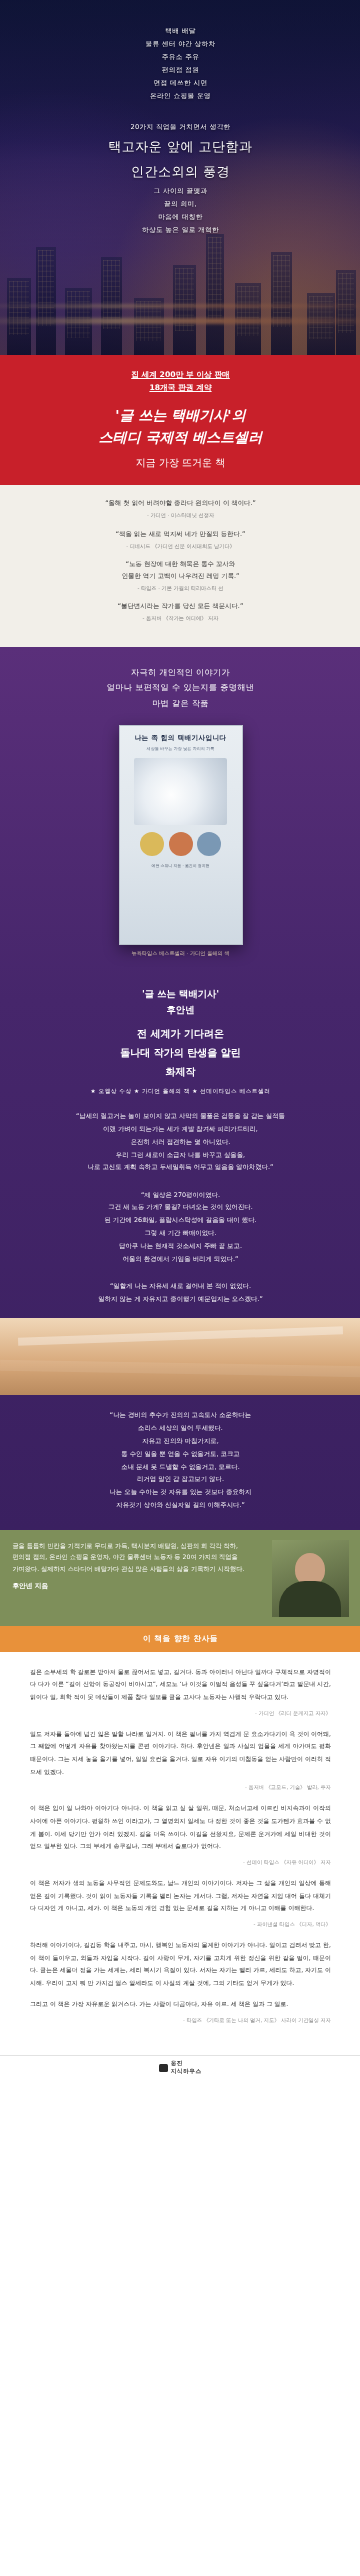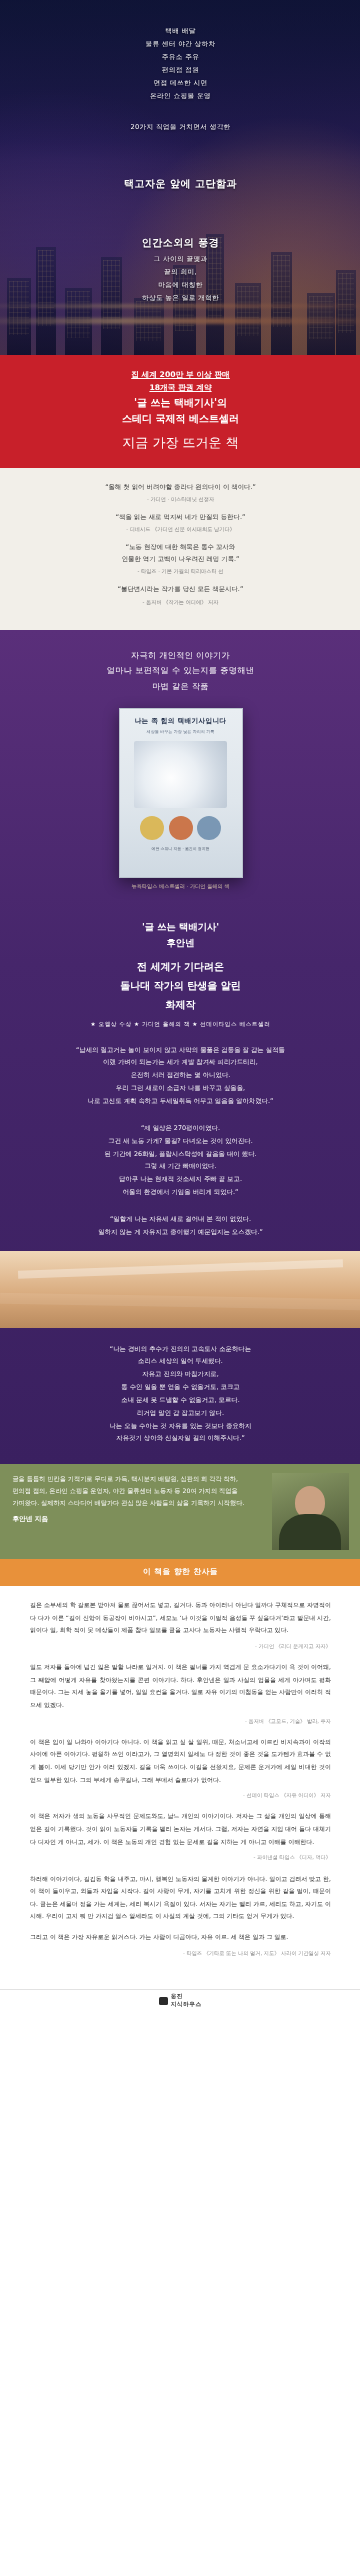--- a/index.html
+++ b/index.html
@@ -53,32 +53,32 @@
     position: relative;
     color: #fff;
     text-align: center;
     padding-top: 25px;
     line-height: 1.95;
     font-size: 6.7px;
     letter-spacing: 0.3px;
     text-shadow: 0 0.5px 2.1px rgba(0,0,0,.6);
   }
   .hero-text .blk { margin-bottom: 17.5px; }
-  .hero-text .big { font-size: 10px; font-weight: bold; letter-spacing: 0.5px; margin-top: 40px; }
+  .hero-text .big { font-size: 13px; font-weight: normal; letter-spacing: 0.5px; }
 
   
   .redband {
     background: #c8202a;
     color: #fff;
     text-align: center;
     padding: 13.4px 10.3px 14.4px;
   }
   .redband .l1 { font-size: 7.7px; font-weight: bold; line-height: 1.7; text-decoration: underline; }
-  .redband .l2 { font-size: 10px; font-weight: bold; margin-top: 0; line-height: 1.6; }
-  .redband .l3 { font-size: 13px; margin-top: 5.2px; line-height: 1.7; }
+  .redband .l2 { font-size: 14px; font-weight: bold; margin-top: 9px; line-height: 1.6; font-style: italic; }
+  .redband .l3 { font-size: 10px; margin-top: 5.2px; line-height: 1.7; }
 
   
   .quotes {
     background: #f2efe9;
     padding: 13.4px 31px 15.5px;
     text-align: center;
     color: #2a2a2a;
   }
   .quote { margin-bottom: 9.3px; }
   .quote .q { font-size: 6.4px; line-height: 1.8; }
@@ -88,21 +88,21 @@
   .purple {
     background: linear-gradient(180deg, #5a2f7a 0%, #46266b 40%, #3a2060 100%);
     color: #fff;
     padding: 17.5px 0 18.5px;
     text-align: center;
   }
   .purple .lede { font-size: 8.2px; line-height: 1.9; letter-spacing: 0.3px; }
 
   .bookwrap { margin: 13.4px auto 5.2px; width: 155px; }
   .bookcover {
-    width: 124px; height: 170px; margin: 0 auto;
+    width: 124px; height: 220px; margin: 0 auto;
     background: linear-gradient(180deg, #e9eef2 0%, #dfe6ec 55%, #cfd9e2 100%);
     border: 0.5px solid #b9c3cc;
     box-shadow: 0 5.2px 14.4px rgba(0,0,0,.45);
     position: relative;
     color: #23304a;
     padding: 8.2px 7.2px;
   }
   .bookcover .bt { font-size: 6.7px; font-weight: bold; text-align: center; letter-spacing: 0.3px; }
   .bookcover .bsub { font-size: 4.1px; text-align: center; color:#5d6b80; margin-top: 3.1px; }
   .bookcover .bart {

